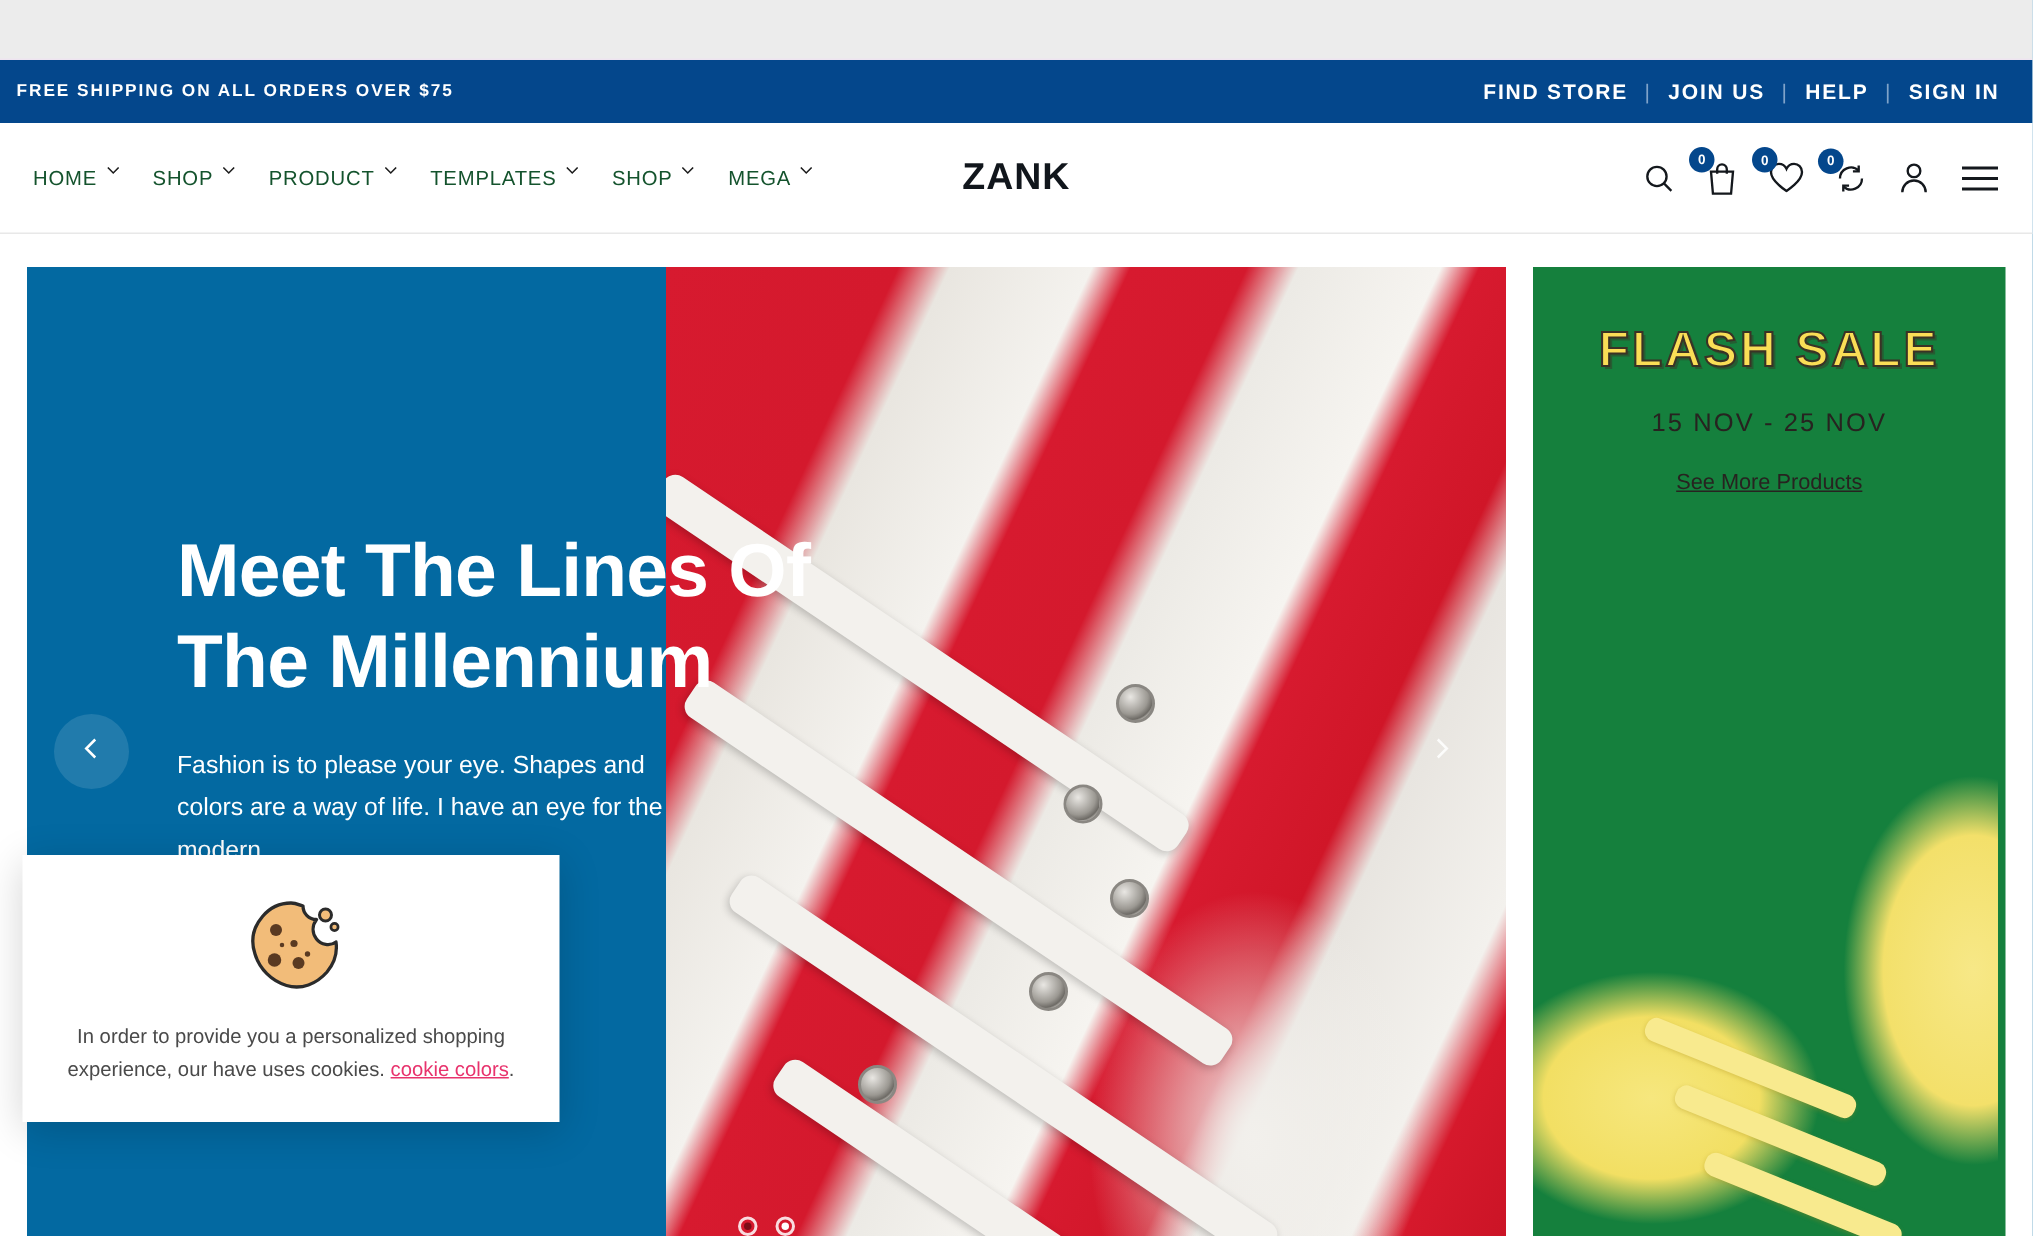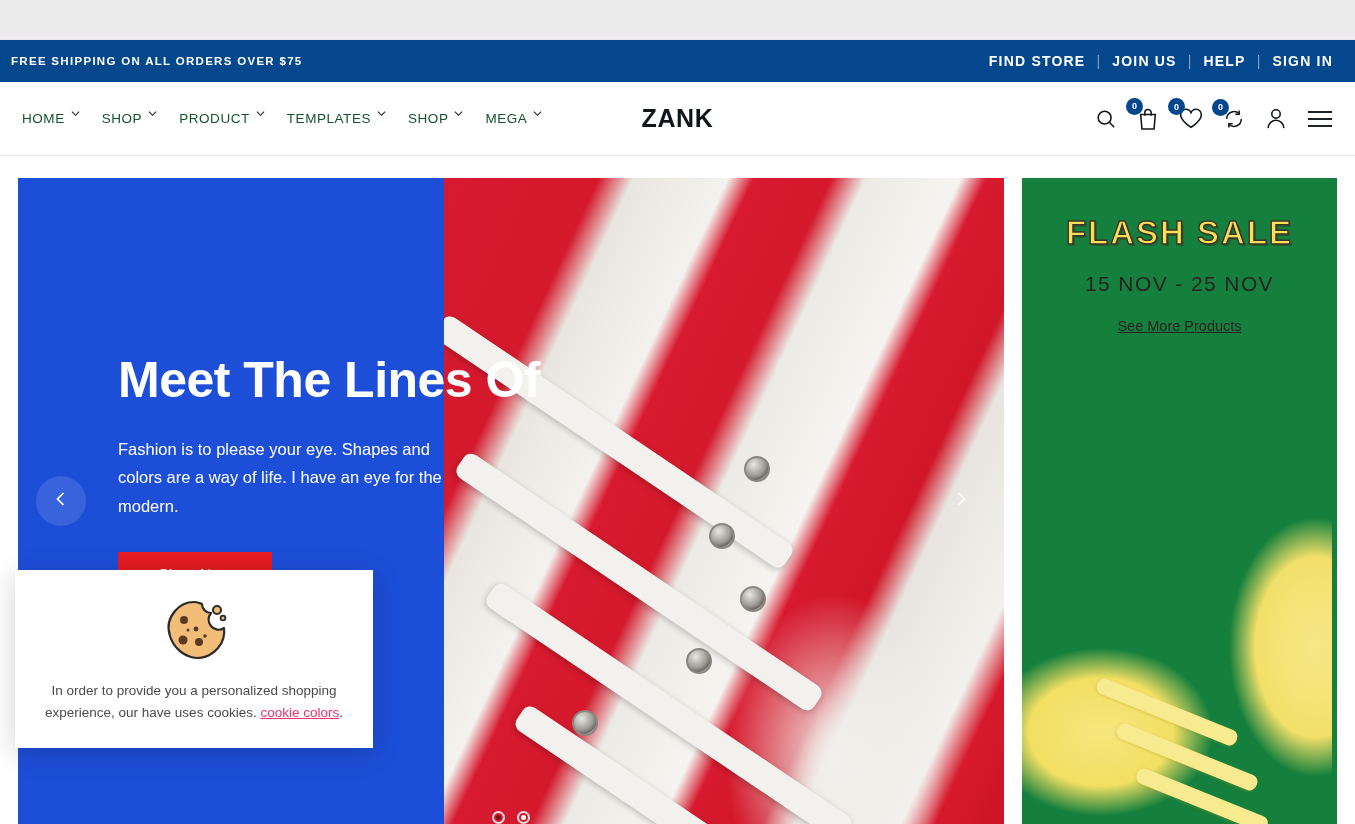--- a/index.html
+++ b/index.html
@@ -78,21 +78,21 @@
   
   .content {
     display: flex; gap: 18px;
     padding: 22px 18px 0 18px;
     height: calc(824px - 40px - 42px - 74px);
   }
 
   
   .hero {
     position: relative; flex: 0 0 986px; height: 100%;
-    background: #1d4ed8; overflow: hidden;
+    background: #0369a1; overflow: hidden;
   }
   .hero-photo {
     position: absolute; right: 0; top: 0; bottom: 0; width: 560px;
     overflow: hidden;
     background:
       radial-gradient(ellipse 200px 300px at 70% 90%, #f2f0ec 0%, transparent 55%),
       linear-gradient(115deg, #d01c30 0%, #cd1b2e 18%, #e9e6e0 22%, #f4f2ee 33%,
         #d01c30 36%, #cd1b2e 45%, #eceae5 49%, #f6f4f0 60%, #d01c30 63%,
         #c91829 72%, #e8e5e0 76%, #f3f1ed 88%, #cf1b2d 92%, #c41627 100%);
     filter: saturate(1.05);
@@ -159,21 +159,21 @@
     box-shadow: 0 1px 3px rgba(170,140,30,.35);
   }
   .flash-inner { position: relative; z-index: 3; padding-top: 36px; text-align: center; }
   .flash-title {
     font-size: 33px; font-weight: bold; letter-spacing: 2px;
     color: #fade56;
     -webkit-text-stroke: 1.4px #3a3325;
     text-shadow: 2px 2px 0 rgba(58,51,37,.45);
   }
   .flash-date {
-    margin-top: 20px; font-size: 21px; font-weight: 500;
+    margin-top: 20px; font-size: 17px; font-weight: 500;
     letter-spacing: 1.4px; color: #272320;
   }
   .flash-link {
     margin-top: 22px; display: inline-block;
     font-size: 14.5px; color: #272320;
     text-decoration: underline; cursor: pointer;
   }
 
   
   .cookie {
@@ -327,20 +327,21 @@
       <div class="eyelet" style="left:300px; top:278px;"></div>
       <div class="eyelet" style="left:265px; top:345px;"></div>
       <div class="eyelet" style="left:296px; top:408px;"></div>
       <div class="eyelet" style="left:242px; top:470px;"></div>
       <div class="eyelet" style="left:128px; top:532px;"></div>
     </div>
 
     <div class="hero-copy">
       <h1 class="hero-title">
         <span>Meet The Lines Of</span><br>
+        <span>The Millennium</span>
       </h1>
       <p class="hero-sub">Fashion is to please your eye. Shapes and colors are a way of life. I have an eye for the modern.</p>
       <button class="shop-now">Shop Now</button>
     </div>
 
     <div class="hero-arrow prev">
       <span>
         <svg width="16" height="16" viewBox="0 0 16 16" fill="none" stroke="#fff" stroke-width="1.7">
           <path d="M10.5 2 L4.5 8 L10.5 14"></path>
         </svg>

